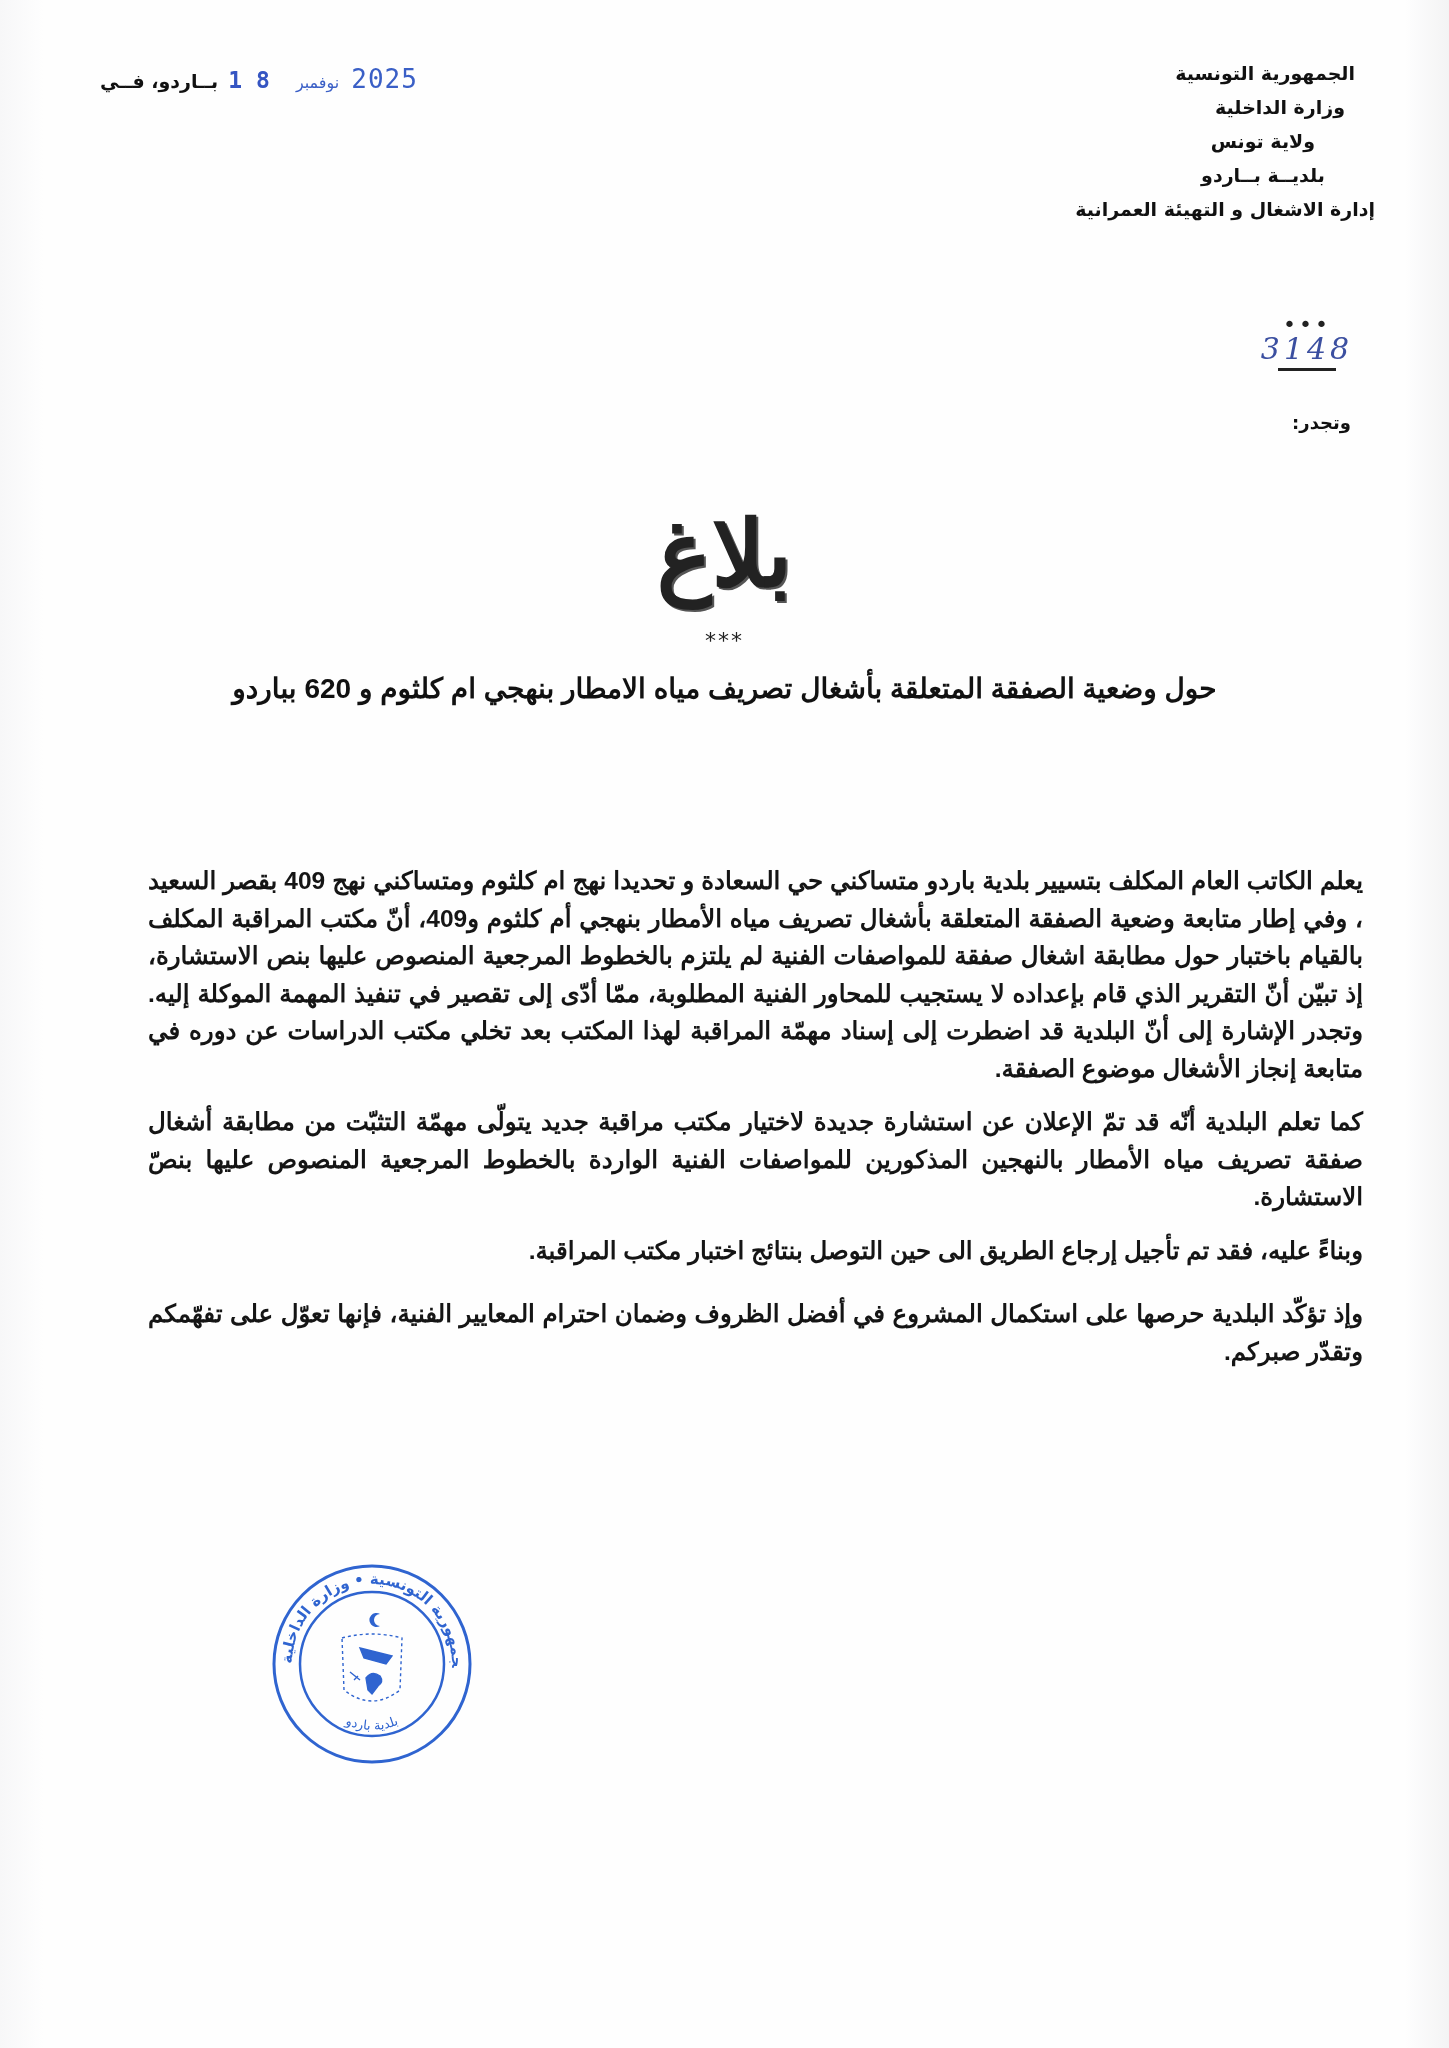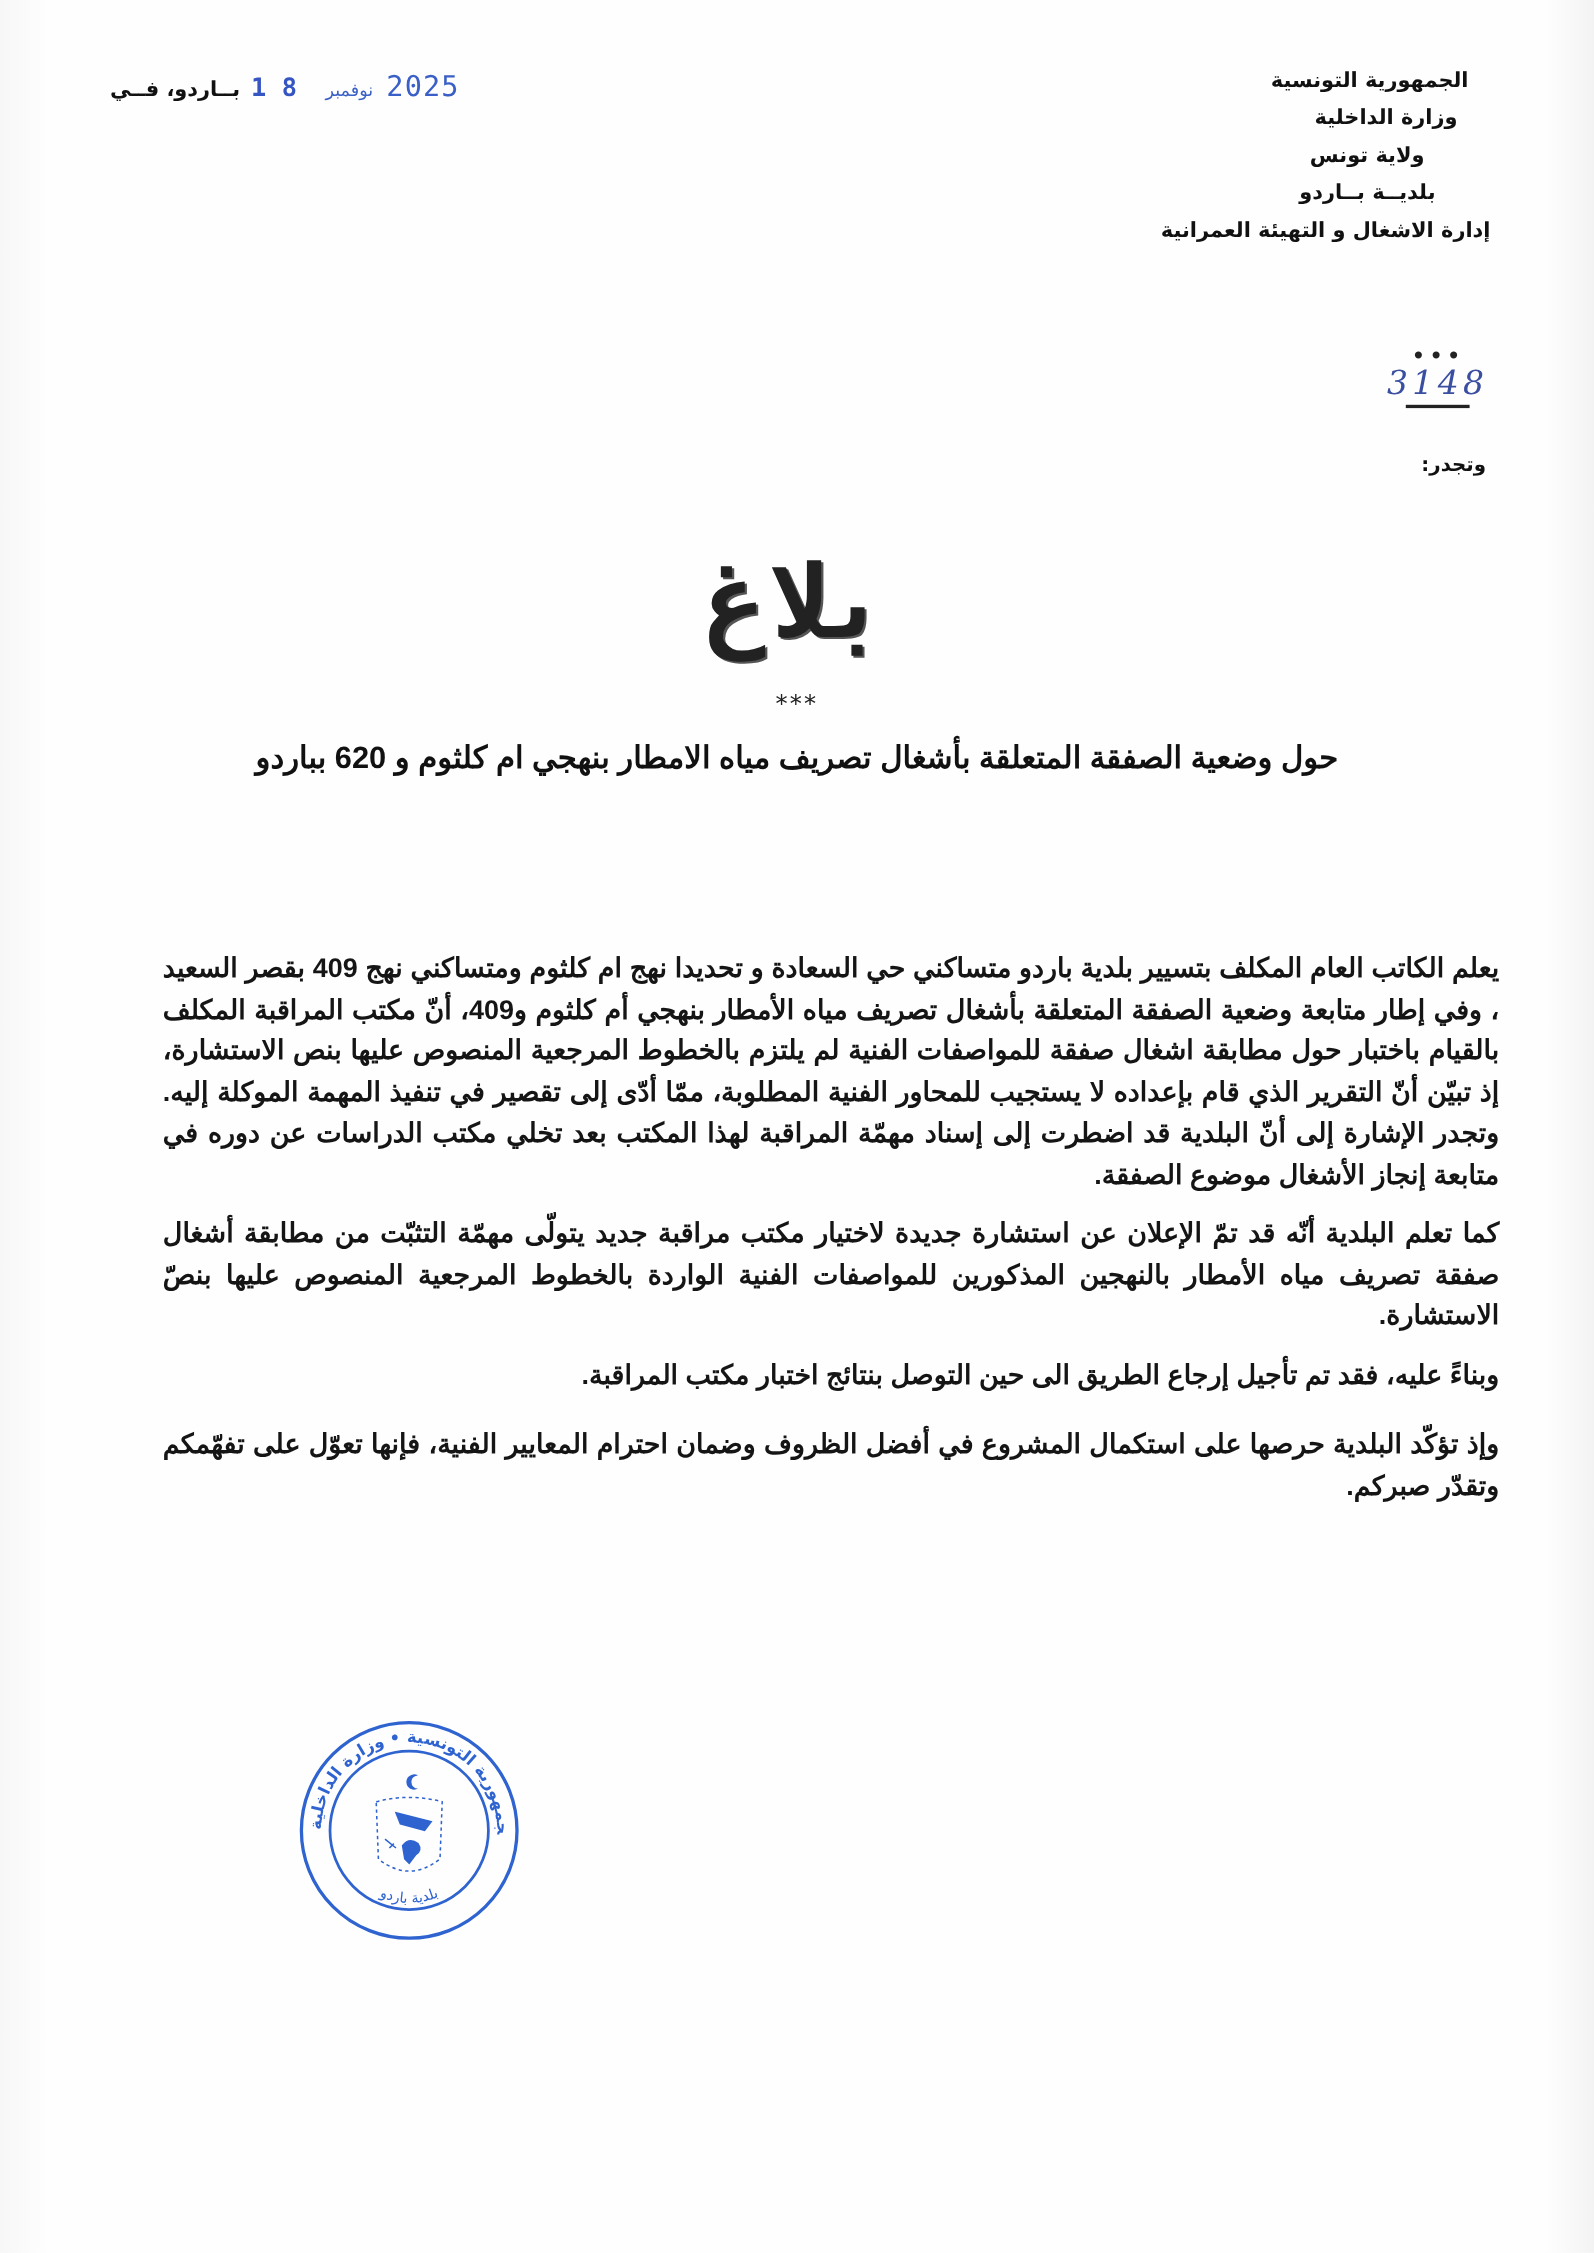--- a/index.html
+++ b/index.html
@@ -6,21 +6,21 @@
     body {
       width: 1449px; height: 2048px;
       background: #fdfdfd;
       position: relative; overflow: hidden;
       font-family: "DejaVu Sans", sans-serif;
       color: #1a1a1a;
     }
     .page { position: absolute; inset: 0; background: linear-gradient(90deg,#f7f7f8 0,#fefefe 3%,#fefefe 97%,#f3f3f4 100%); }
 
     .header-block {
-      position: absolute; right: 94px; top: 56px; width: 320px;
+      position: absolute; right: 74px; top: 56px; width: 320px;
       text-align: right; direction: rtl;
       font-family: "DejaVu Sans", sans-serif; font-weight: bold;
       font-size: 19px; line-height: 34px; color: #111;
     }
     .header-block div { white-space: nowrap; }
     .hl-1 { padding-right: 20px; }
     .hl-2 { padding-right: 30px; }
     .hl-3 { padding-right: 60px; }
     .hl-4 { padding-right: 50px; }
     .hl-5 { padding-right: 0; }
@@ -48,21 +48,21 @@
       font-size: 30px; color: #3b4fa0; letter-spacing: 4px; line-height: 34px;
     }
     .ref-underline { width: 58px; height: 3px; background: #222; margin: 2px auto 0; }
     .fax-label {
       position: absolute; right: 98px; top: 412px;
       font-weight: bold; font-size: 18px; color: #111;
     }
 
     .main-title {
       position: absolute; left: 0; right: 0; top: 500px; text-align: center;
-      font-family: Liberation Mono, monospace; font-weight: bold;
+      font-family: Liberation Serif, serif; font-weight: bold;
       font-size: 92px; color: #222; line-height: 110px;
       text-shadow: 2px 2px 0 #555;
     }
     .stars {
       position: absolute; left: 0; right: 0; top: 628px; text-align: center;
       font-size: 22px; color: #222; letter-spacing: 2px;
     }
     .subject {
       position: absolute; left: 160px; right: 160px; top: 672px; text-align: center;
       direction: rtl; font-weight: bold; font-size: 28px; color: #111;

